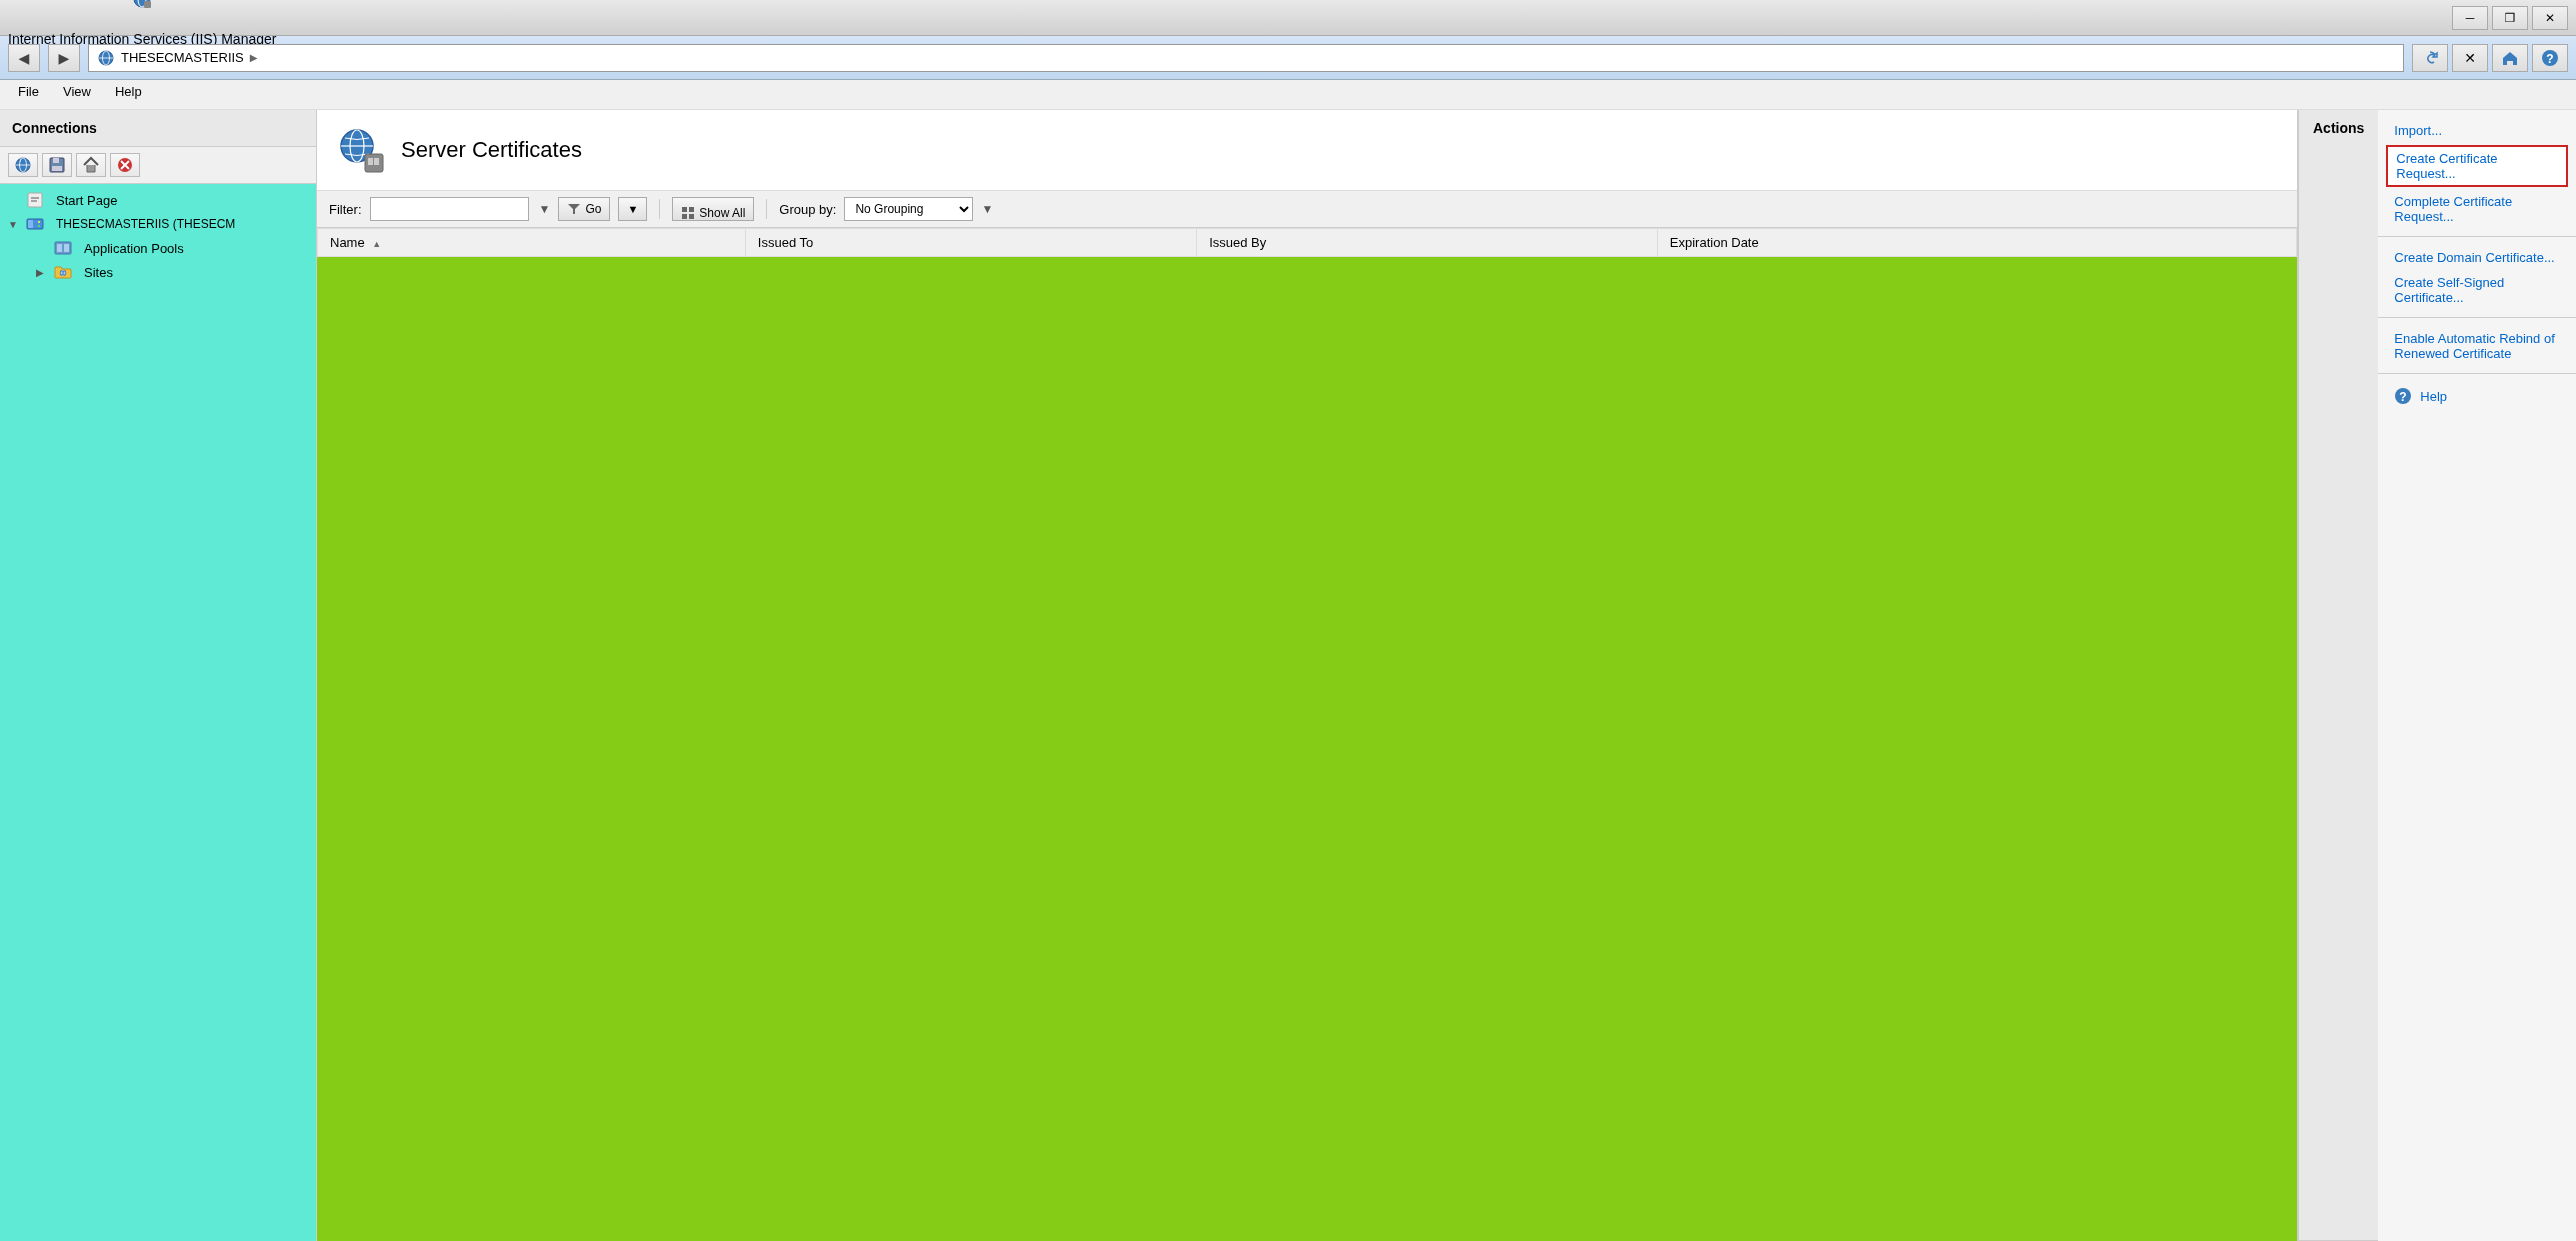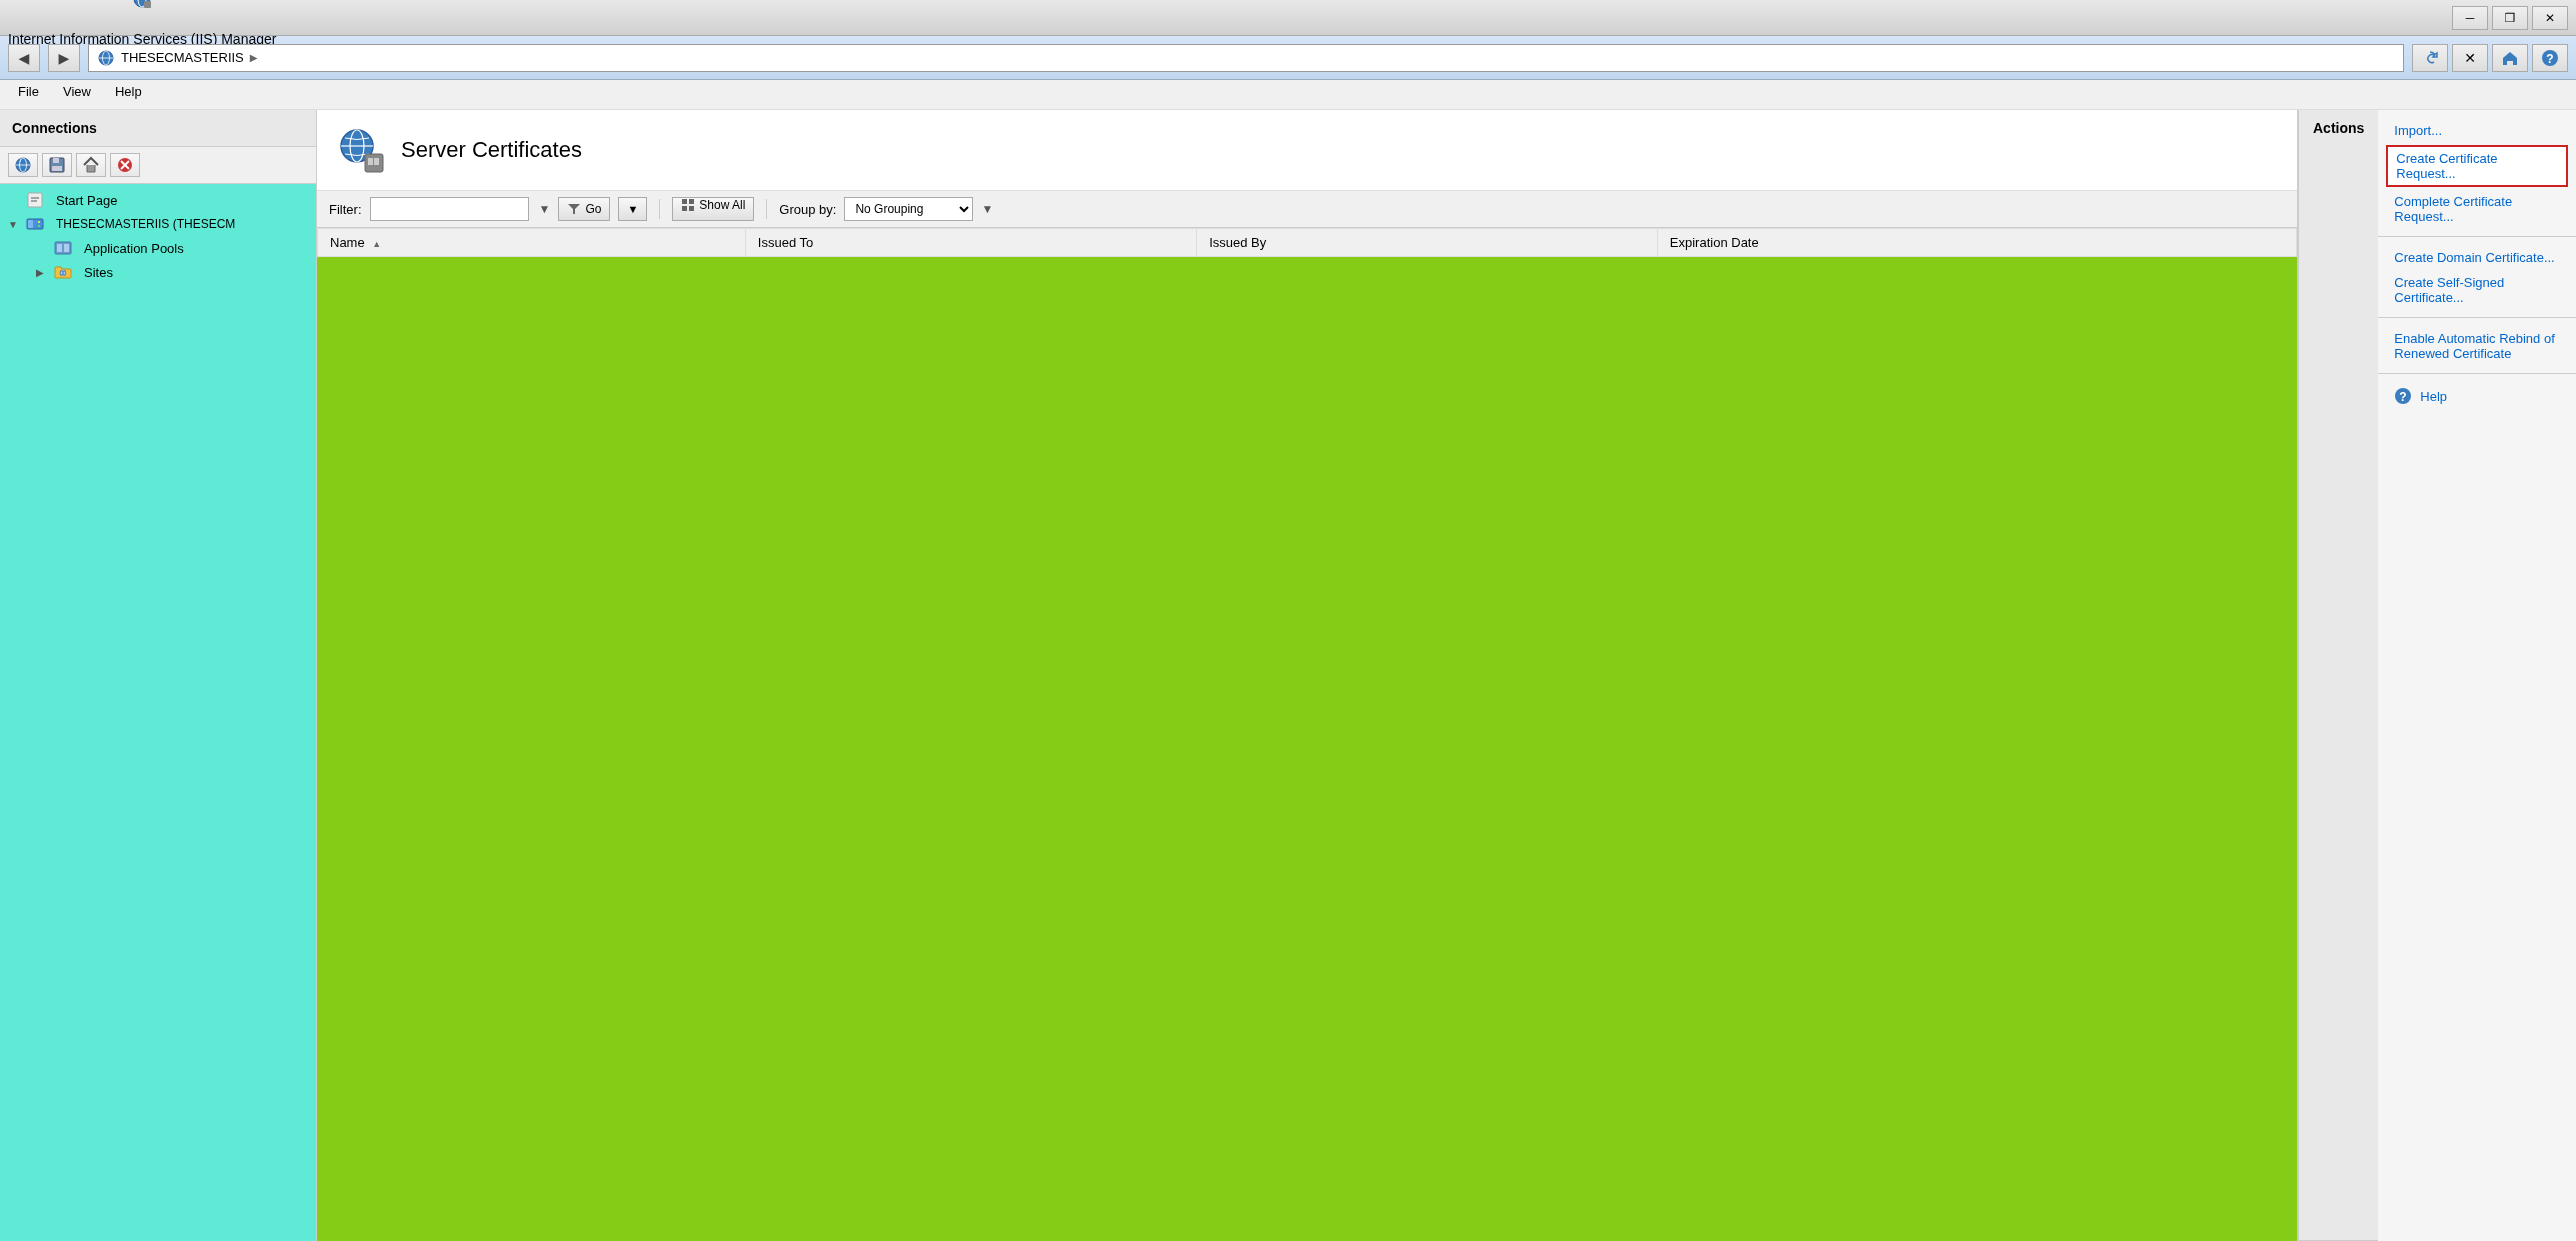--- a/index.html
+++ b/index.html
@@ -259,21 +259,21 @@
       margin: 0 4px;
     }
     .show-all-btn {
       height: 24px;
       padding: 0 8px;
       border: 1px solid #aaa;
       background: linear-gradient(to bottom, #f8f8f8, #e0e0e0);
       cursor: pointer;
       font-size: 12px;
       display: flex;
-      align-items: flex-start;
+      align-items: flex-end;
       gap: 4px;
     }
     .group-by-label {
       font-size: 13px;
     }
     .group-by-select {
       height: 24px;
       border: 1px solid #aaa;
       background: white;
       padding: 0 6px;

